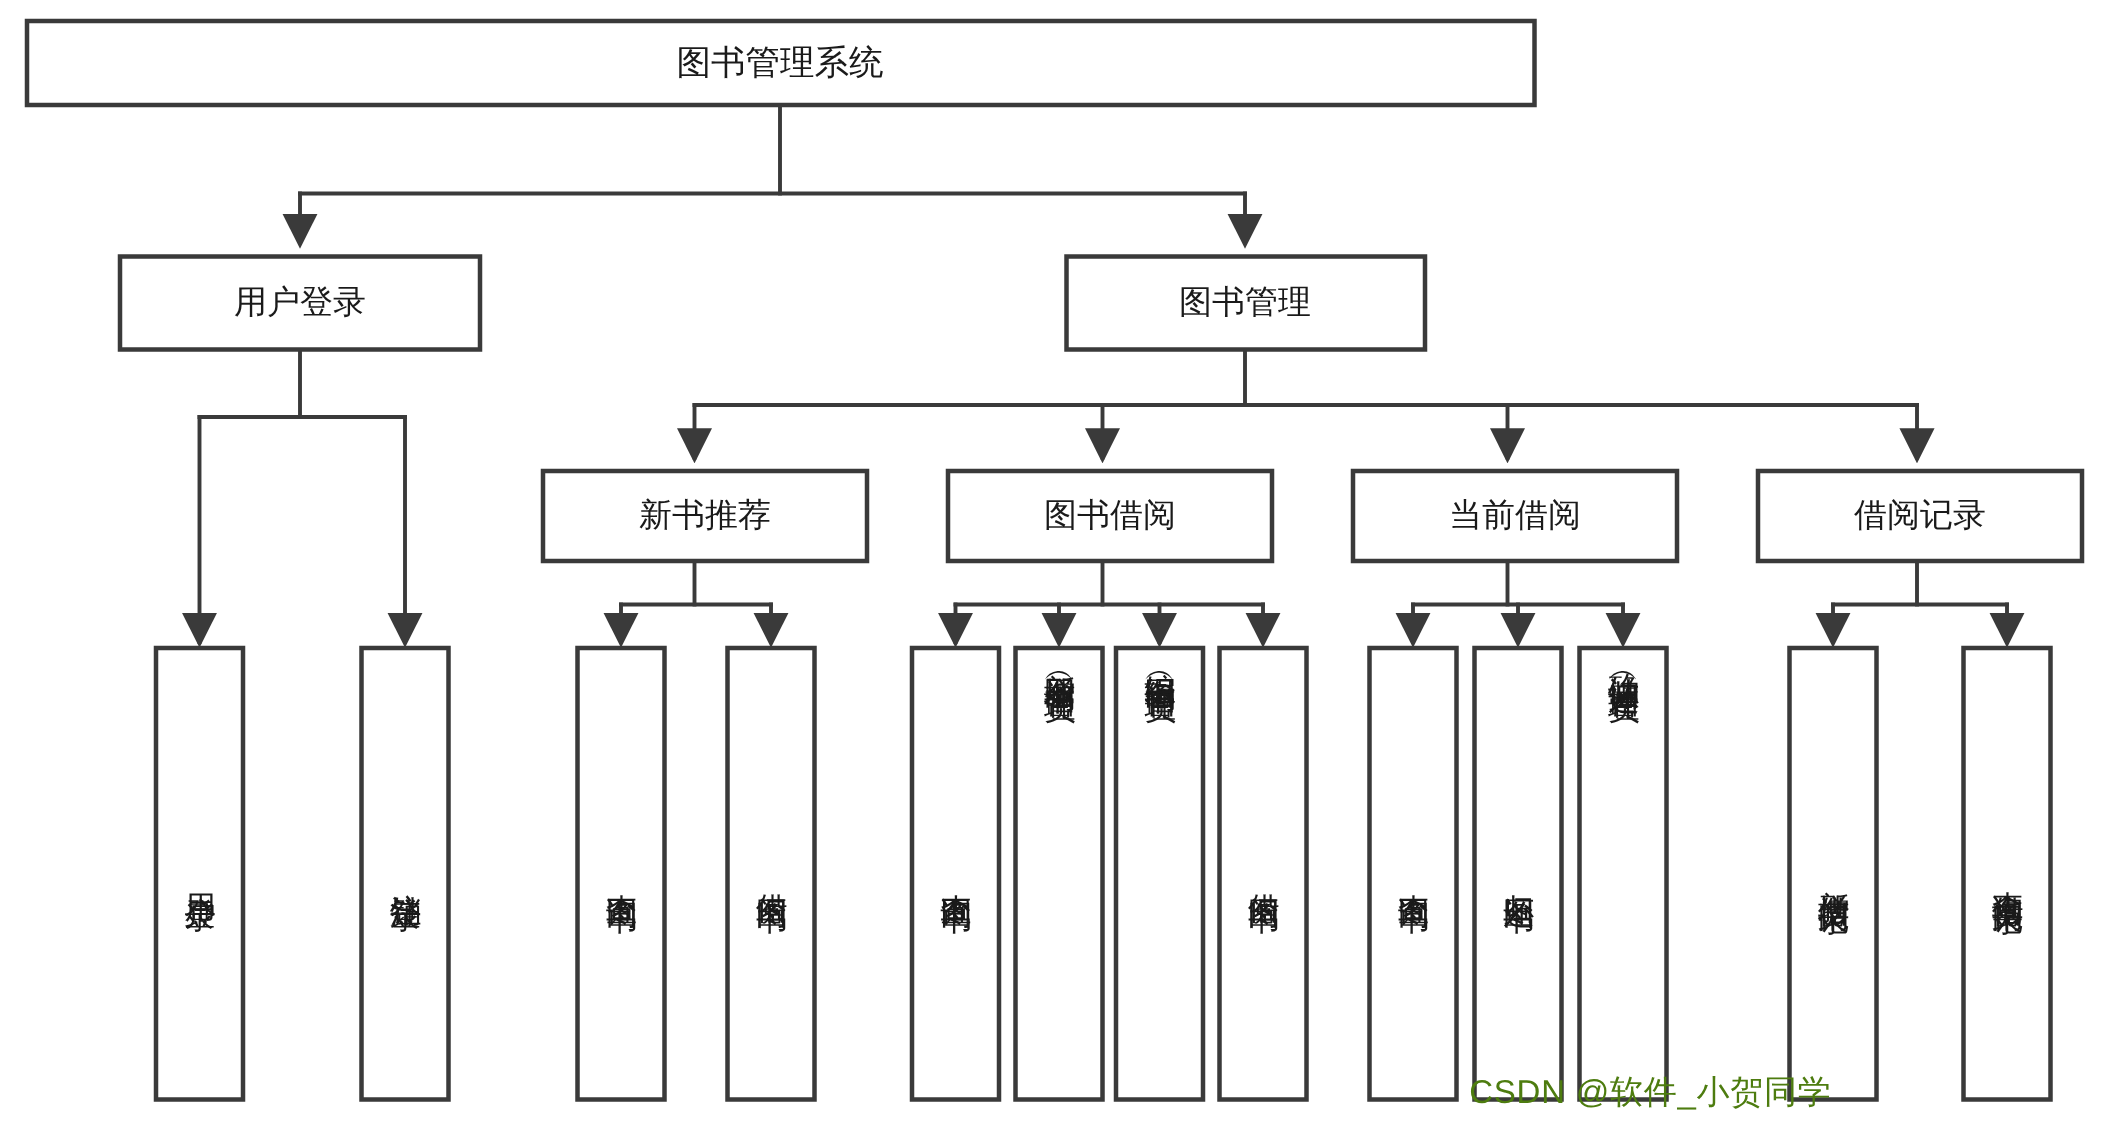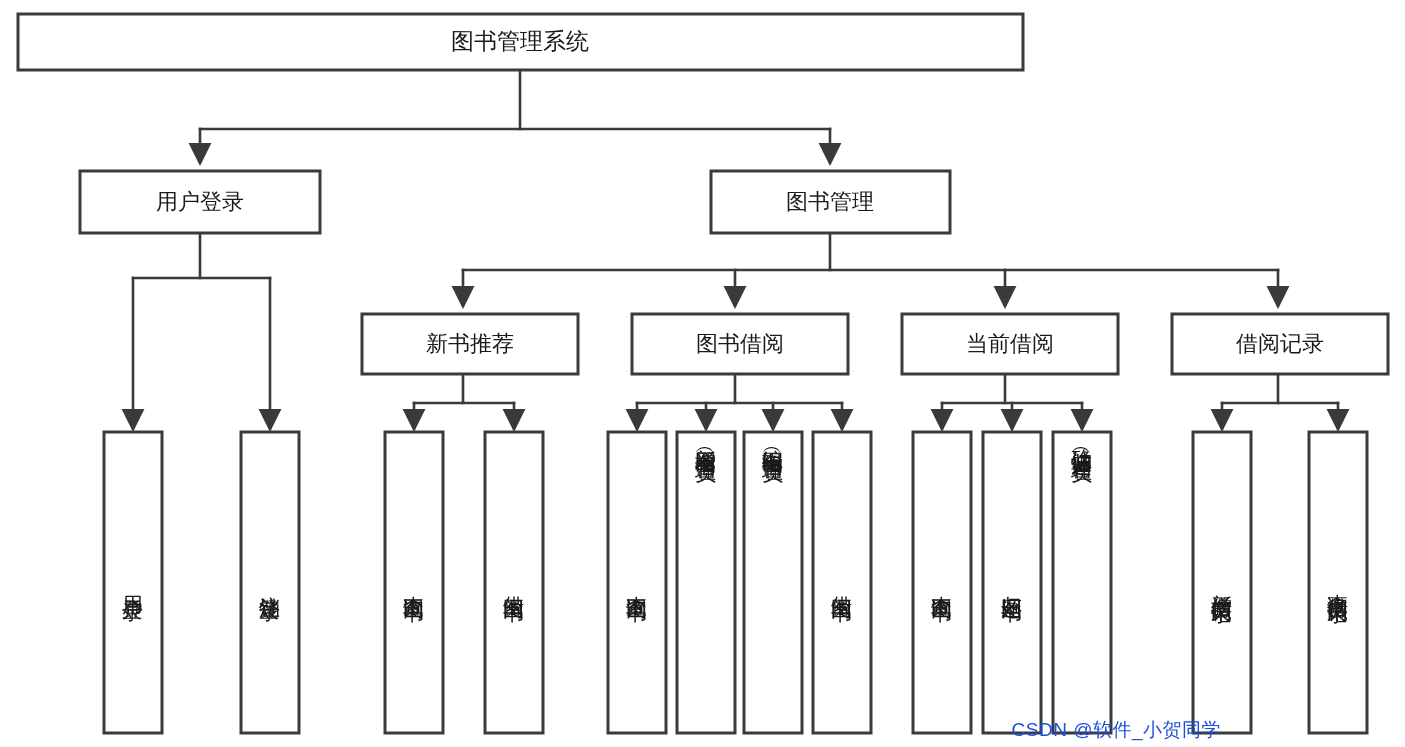--- a/index.html
+++ b/index.html
@@ -76,22 +76,22 @@
     color: #1a1a1a;
     letter-spacing: 2px;
     white-space: nowrap;
     text-align: center;
   }
   .watermark {
     position: absolute;
     right: 8px;
     bottom: 4px;
     font-family: "Liberation Sans", "DejaVu Sans", sans-serif;
-    font-size: 19px;
-    color: #1d4ed8;
+    font-size: 22px;
+    color: #4d7c0f;
     white-space: nowrap;
     letter-spacing: 0.5px;
   }
 </style>
 </head>
 <body>
 
 <div id="diagram-root">
 
   <svg id="flow" viewBox="0 0 1405 747" xmlns="http://www.w3.org/2000/svg">

